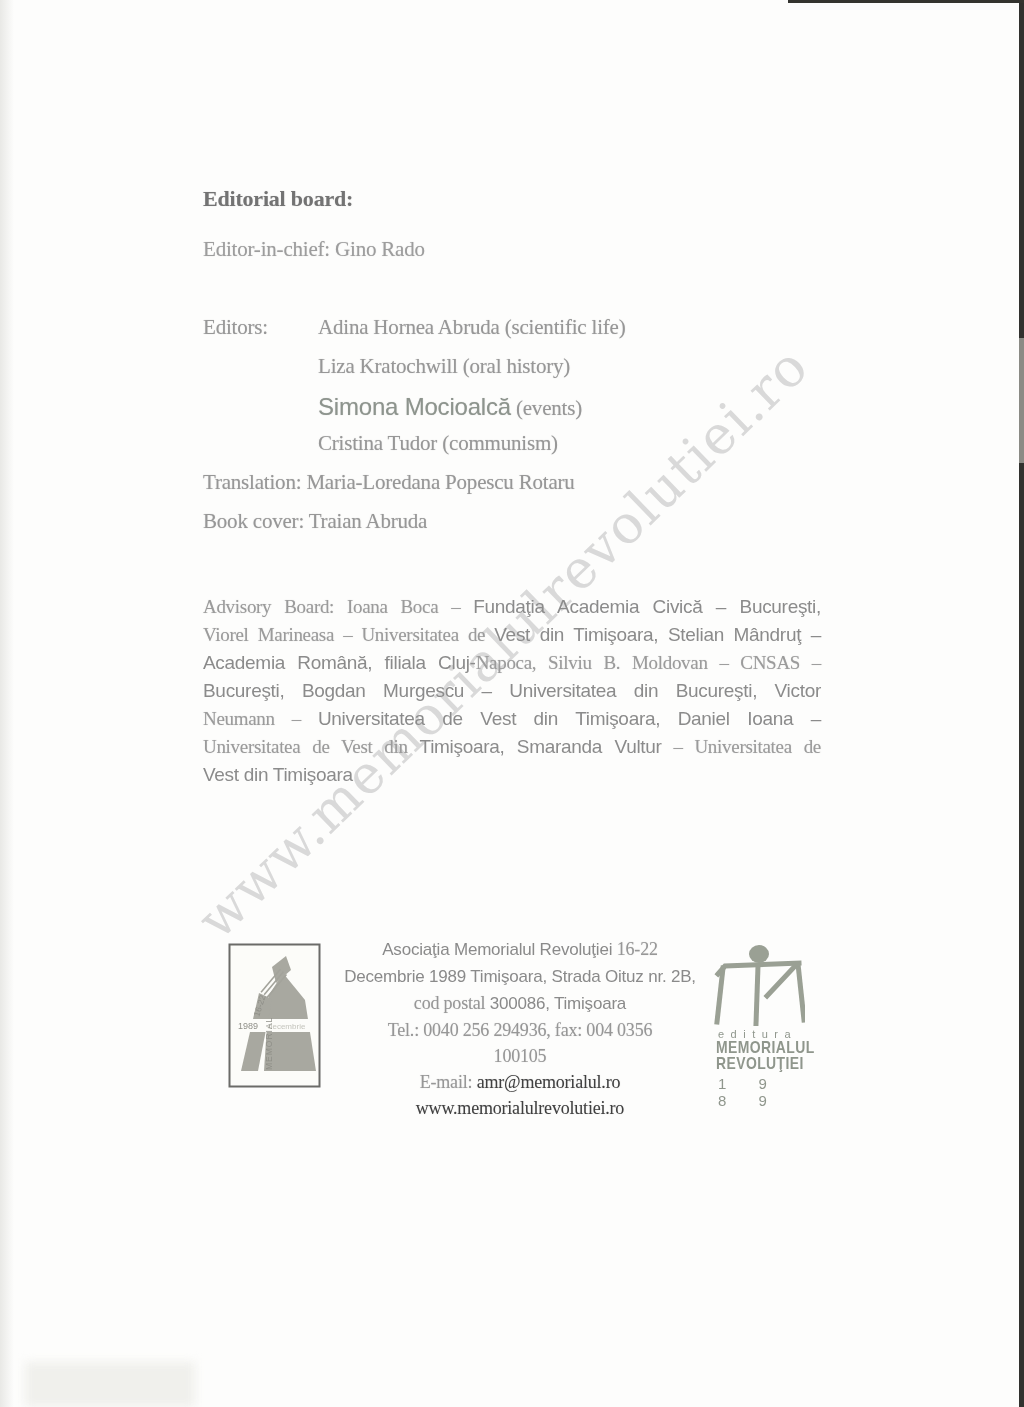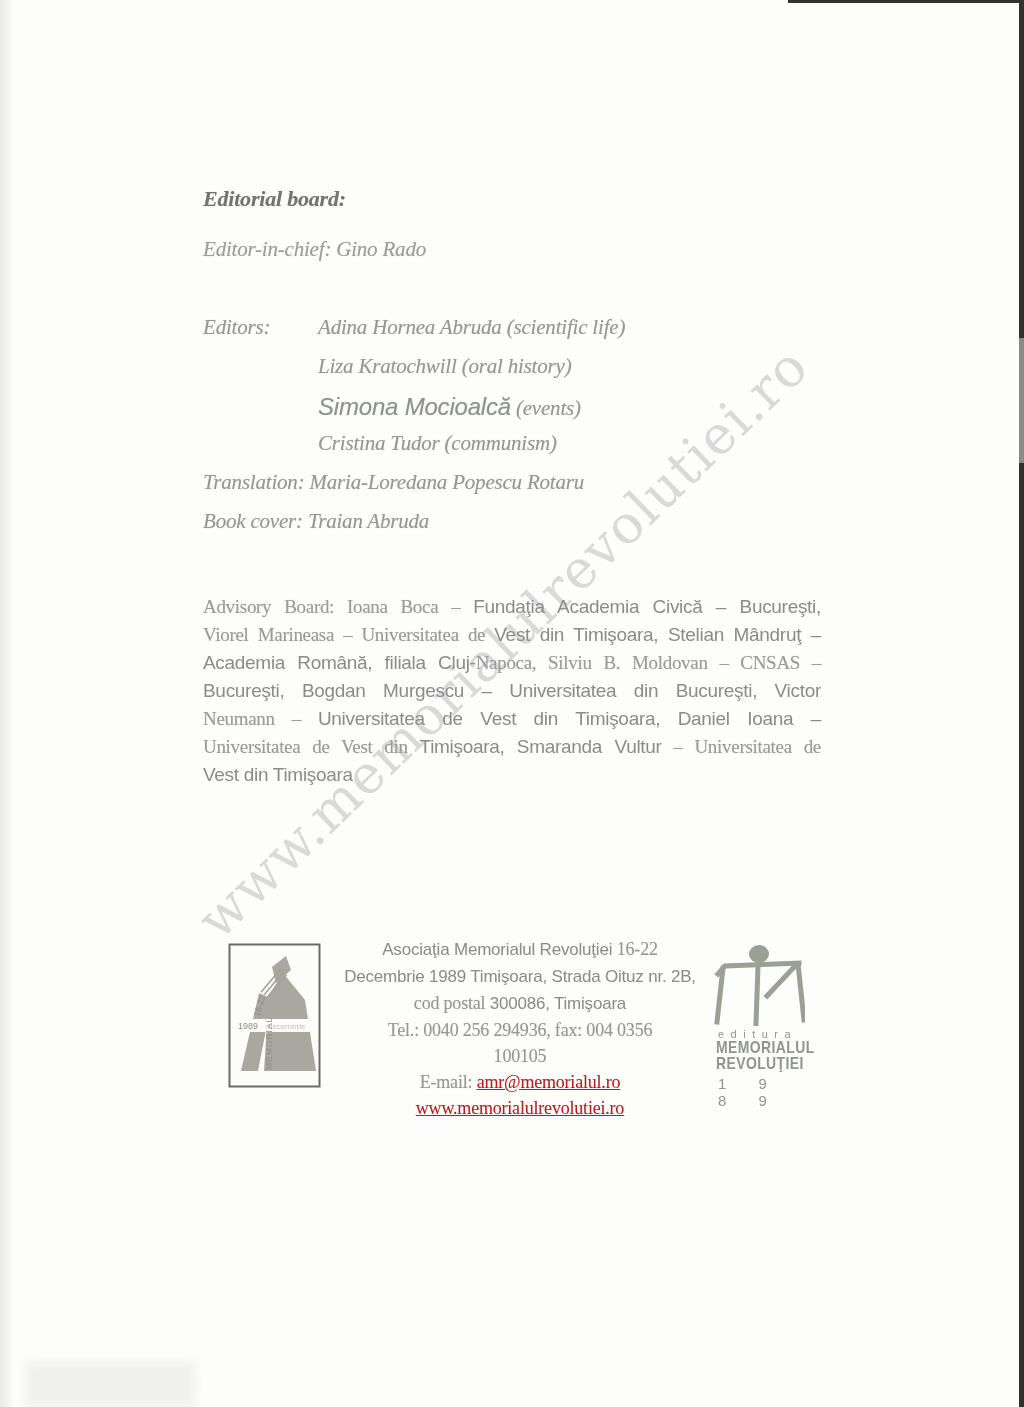--- a/index.html
+++ b/index.html
@@ -2,37 +2,37 @@
 <html><head>
 <meta charset="utf-8">
 <style>
   html,body{margin:0;padding:0;background:#e9e9e6;}
   .page{position:relative;width:1024px;height:1407px;background:#fdfdfc;overflow:hidden;
         font-family:"Liberation Serif",serif;}
   .serif{font-family:"Liberation Serif",serif;color:#979797;}
   .sans{font-family:"Liberation Sans",sans-serif;color:#8a8a8a;}
   
   .mline{position:absolute;left:203px;font-size:21px;letter-spacing:-0.2px;color:#979797;
-         white-space:nowrap;text-shadow:0 0 1px rgba(160,160,160,.55);font-style:italic;}
+         white-space:nowrap;text-shadow:0 0 1px rgba(160,160,160,.55);}
   .col2{left:318px;}
   .heading{font-weight:700;font-size:22px;color:#737373;filter:blur(.5px);}
   .soft{filter:blur(.6px);color:#9d9d9d;}
   
   .advisory{position:absolute;left:203px;top:593px;width:618px;}
   .jline{width:618px;height:28px;line-height:28px;font-size:19px;letter-spacing:-0.3px;
          text-align:justify;text-align-last:justify;white-space:nowrap;}
   .jline.last{text-align-last:left;white-space:nowrap;}
   .jline .serif{text-shadow:0 0 1px rgba(165,165,165,.5);color:#9b9b9b;}
   .jline .sans{color:#8b8b8b;}
   
   .address{position:absolute;left:322px;top:936px;width:396px;text-align:center;}
   .aline{line-height:26px;font-size:18px;letter-spacing:-0.2px;white-space:nowrap;}
   .aline .sans{font-size:17px;}
   .aline .serif{text-shadow:0 0 1px rgba(165,165,165,.5);}
-  .link{text-decoration:underline;color:#b91c1c;}
+  .link{color:#404040;}
   
   .watermark{position:absolute;left:73px;top:608px;width:860px;height:70px;line-height:70px;
              text-align:center;font-family:"DejaVu Serif",serif;font-size:53px;letter-spacing:1.5px;
              color:#d9d9d9;transform:rotate(-44deg);pointer-events:none;}
   
   .stamp{position:absolute;left:228px;top:943px;width:93px;height:145px;}
   .publogo{position:absolute;left:706px;top:944px;width:100px;}
   .pub-glyph{display:block;margin-left:4px;}
   .pub-imprint{font-family:"Liberation Sans",sans-serif;font-size:11px;letter-spacing:6.5px;
                color:#8f968c;margin:2px 0 0 12px;}

